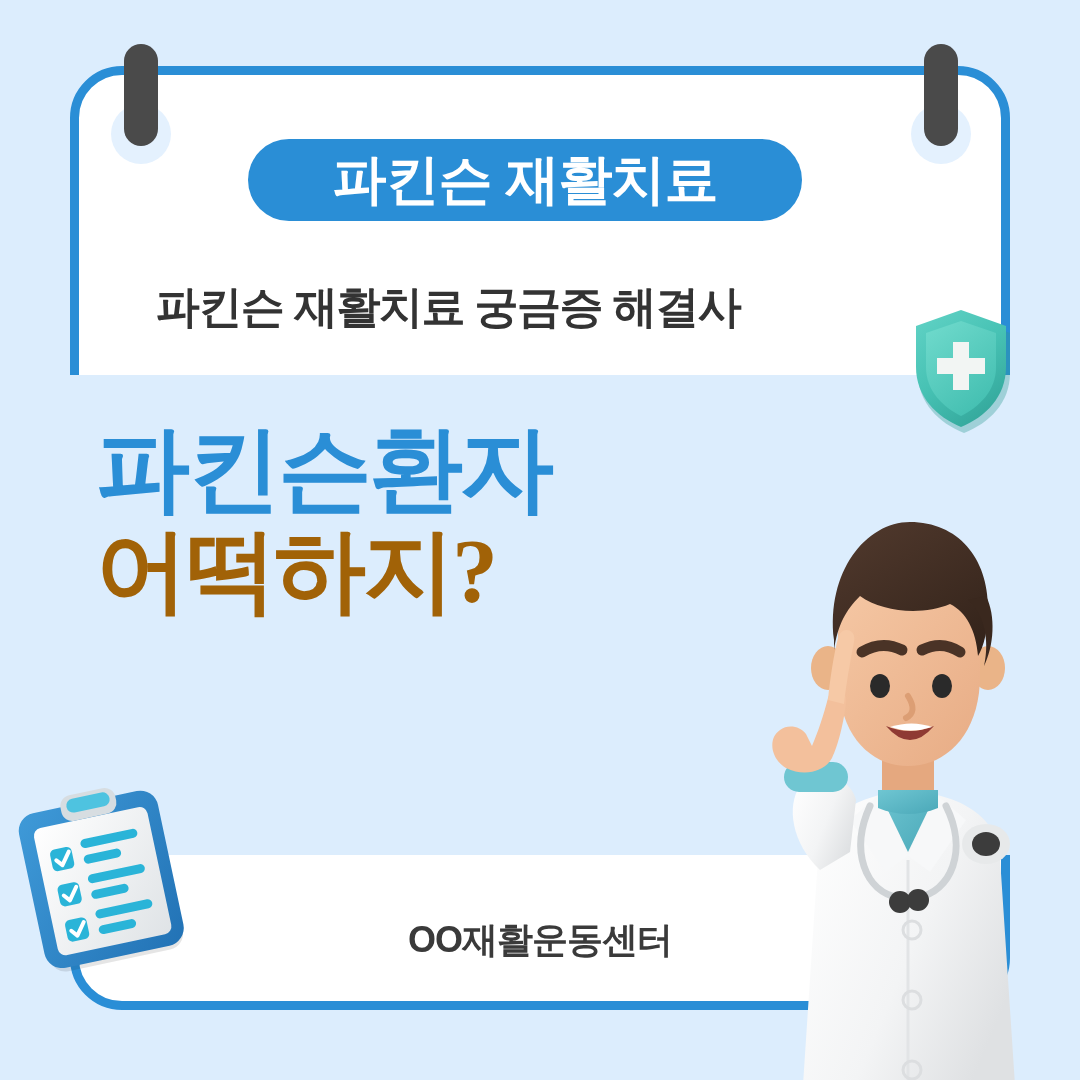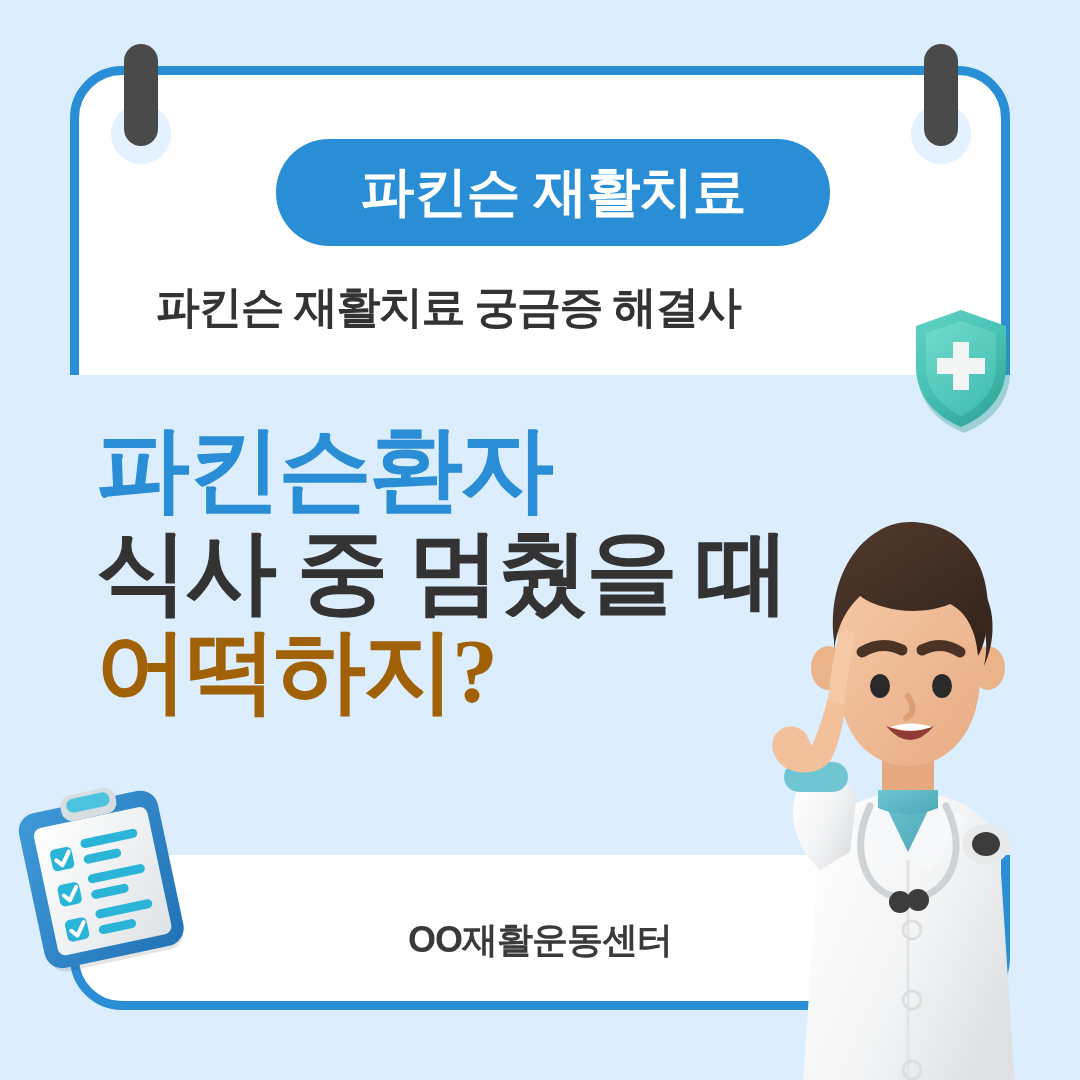--- a/index.html
+++ b/index.html
@@ -71,24 +71,24 @@
     height: 102px;
     border-radius: 17px;
     background: #4a4a4a;
   }
   .clip-left  { left: 124px; top: 44px; }
   .clip-right { left: 924px; top: 44px; }
 
   
   .badge {
     position: absolute;
-    left: 276px;
+    left: 248px;
     top: 139px;
     width: 554px;
-    height: 107px;
+    height: 82px;
     border-radius: 53px;
     background: #2a8ed6;
     display: flex;
     align-items: center;
     justify-content: center;
     z-index: 6;
   }
   .badge-text {
     color: #ffffff;
     font-size: 54px;
@@ -194,21 +194,20 @@
   <div class="band"></div>
 
   <div class="badge">
     <span class="badge-text">파킨슨 재활치료</span>
   </div>
 
   <div class="subtitle">파킨슨 재활치료 궁금증 해결사</div>
 
   <div class="headline">
     <div class="hl-line hl-1">파킨슨환자</div>
-    <div class="hl-line hl-2">식사 중 멈췄을 때</div>
     <div class="hl-line hl-3">어떡하지?</div>
   </div>
 
   <div class="footer">OO재활운동센터</div>
 
   <div class="clip clip-left">
     <div class="glow"></div>
     <div class="bar"></div>
   </div>
   <div class="clip clip-right">

